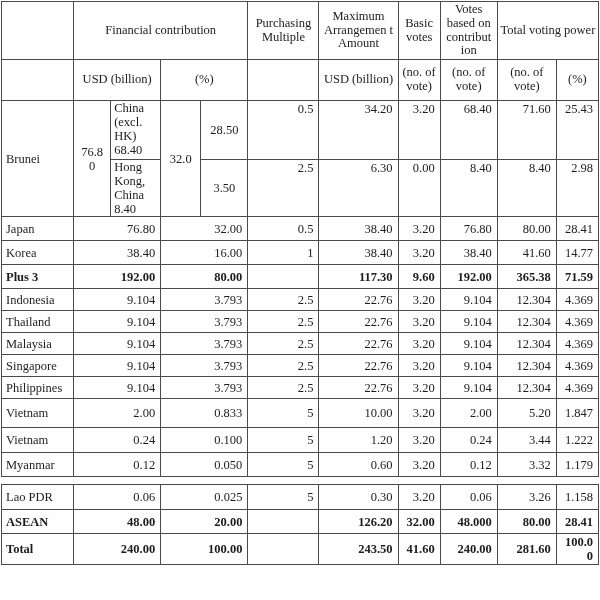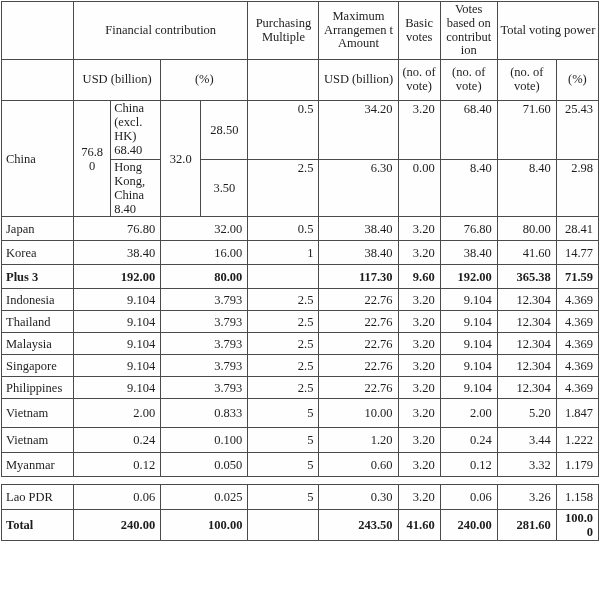--- a/index.html
+++ b/index.html
@@ -76,21 +76,21 @@
       <td colspan="2">(%)</td>
       <td></td>
       <td>USD (billion)</td>
       <td class="tight">(no. of vote)</td>
       <td>(no. of vote)</td>
       <td>(no. of vote)</td>
       <td>(%)</td>
     </tr>
 
     <tr style="height:59px">
-      <td class="lbl" rowspan="2">China</td>
+      <td class="lbl" rowspan="2">Brunei</td>
       <td class="ch-center" rowspan="2">76.80</td>
       <td class="ch-sublabel">China (excl. HK) 68.40</td>
       <td class="ch-center" rowspan="2">32.0</td>
       <td class="ch-center">28.50</td>
       <td class="ch-top">0.5</td>
       <td class="ch-top">34.20</td>
       <td class="ch-top">3.20</td>
       <td class="ch-top">68.40</td>
       <td class="ch-top">71.60</td>
       <td class="ch-top">25.43</td>
@@ -264,20 +264,31 @@
       <td class="num" colspan="2">0.06</td>
       <td class="num" colspan="2">0.025</td>
       <td class="num">5</td>
       <td class="num">0.30</td>
       <td class="num">3.20</td>
       <td class="num">0.06</td>
       <td class="num">3.26</td>
       <td class="num">1.158</td>
     </tr>
 
+    <tr class="bold" style="height:24px">
+      <td class="lbl">ASEAN</td>
+      <td class="num" colspan="2">48.00</td>
+      <td class="num" colspan="2">20.00</td>
+      <td class="num"></td>
+      <td class="num">126.20</td>
+      <td class="num">32.00</td>
+      <td class="num">48.000</td>
+      <td class="num">80.00</td>
+      <td class="num">28.41</td>
+    </tr>
 
     <tr class="bold" style="height:25px">
       <td class="lbl">Total</td>
       <td class="num" colspan="2">240.00</td>
       <td class="num" colspan="2">100.00</td>
       <td class="num"></td>
       <td class="num">243.50</td>
       <td class="num">41.60</td>
       <td class="num">240.00</td>
       <td class="num">281.60</td>

